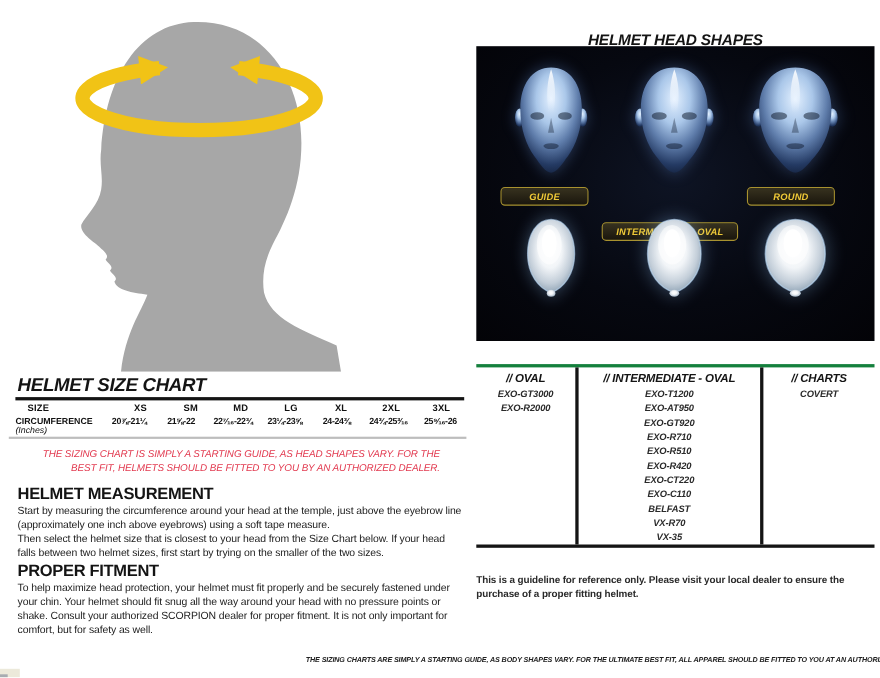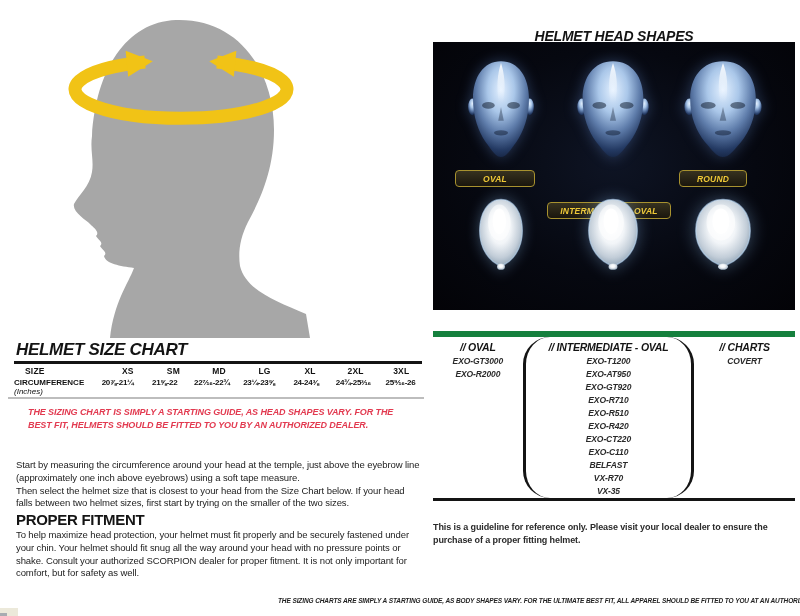--- a/index.html
+++ b/index.html
@@ -17,22 +17,22 @@
   .sc-table{left:14px;top:366px;width:410px;font-size:8.5px;}
   .sc-row{display:flex;}
   .sc-c0{width:80px;flex:0 0 80px;text-align:left;}
   .sc-c{flex:1 1 0;text-align:center;}
   .sc-head{font-weight:bold;letter-spacing:.2px;margin-bottom:2px;margin-left:11px;}
   .sc-val{font-weight:bold;font-size:8px;letter-spacing:-.3px;white-space:nowrap;}
   .sc-rowlabel{font-weight:bold;font-size:8px;}
   .sc-sub{font-style:italic;font-size:8px;font-weight:normal;}
   .sc-grayrule{left:8px;top:397px;width:416px;height:2px;background:#bdbdbd;}
 
-  .sc-disclaimer{left:28px;top:406px;width:372px;text-align:left;
-                 font-size:9px;font-weight:bold;font-style:italic;color:#e23a50;
+  .sc-disclaimer{left:28px;top:406px;width:372px;text-align:right;
+                 font-size:9px;font-weight:normal;font-style:italic;color:#e23a50;
                  line-height:12.5px;letter-spacing:-.1px;}
 
   .sec-title{font-size:15px;font-weight:bold;letter-spacing:-.3px;color:#141414;}
   .sec-body{width:404px;font-size:9.5px;line-height:12.8px;color:#222;
             letter-spacing:-.1px;white-space:pre-line;}
   .meas-title{left:16px;top:441px;}
   .meas-body{left:16px;top:459px;}
   .fit-title{left:16px;top:511px;}
   .fit-body{left:16px;top:529px;}
 
@@ -46,34 +46,34 @@
   .slot-oval{left:30px;transform:scaleX(.92);}
   .slot-inter{left:142px;}
   .slot-round{left:252px;transform:scaleX(1.08);}
   .shape-btn{position:absolute;height:17px;top:128px;display:flex;align-items:center;
              justify-content:center;background:linear-gradient(#37321f,#1a160d);
              border:1.5px solid #a8922f;border-radius:4px;color:#efc937;
              font-size:8.5px;font-weight:bold;font-style:italic;letter-spacing:.2px;
              box-sizing:border-box;white-space:nowrap;}
   .btn-oval{left:22px;width:80px;}
   .btn-inter{left:114px;width:124px;margin-top:32px;}
-  .btn-round{left:246px;width:68px;}
+  .btn-round{left:246px;width:80px;}
   .tophead-slot{position:absolute;width:64px;height:84px;top:150px;}
   .top-svg{width:100%;height:100%;filter:drop-shadow(0 0 8px rgba(150,200,255,.35));}
   .tslot-oval{left:36px;transform:scaleX(.88);}
   .tslot-inter{left:148px;}
   .tslot-round{left:258px;transform:scaleX(1.12);}
 
   .sg-title{left:433px;top:311px;width:362px;text-align:center;font-size:13.5px;
             font-weight:bold;font-style:italic;letter-spacing:-.2px;color:#141414;}
-  .sg-table{left:433px;top:331px;width:362px;border-top:6px solid #15803d;
+  .sg-table{left:433px;top:331px;width:362px;border-top:3px solid #15803d;
             border-bottom:3px solid #141414;display:flex;box-sizing:border-box;}
   .sg-col{min-height:152px;padding-top:4px;text-align:center;box-sizing:border-box;}
   .sg-col1{width:97px;}
-  .sg-col2{width:185px;border-left:3px solid #141414;border-right:3px solid #141414;border-radius:27px;}
+  .sg-col2{width:185px;border-left:3px solid #141414;border-right:3px solid #141414;}
   .sg-col3{width:109px;}
   .sg-header{font-size:10.5px;font-weight:bold;font-style:italic;letter-spacing:-.2px;
              margin-bottom:2px;color:#141414;}
   .sg-model{font-size:8.5px;font-weight:bold;font-style:italic;color:#2a2a2a;
             line-height:13px;letter-spacing:-.1px;}
   .sg-note{left:433px;top:521px;width:362px;font-size:9px;font-weight:bold;color:#2a2a2a;
            line-height:12.5px;letter-spacing:-.1px;}
 
   
   .bottom-disclaimer{left:278px;top:597px;width:517px;text-align:right;
@@ -163,20 +163,21 @@
       <div class="sc-c sc-val">23¼-23⅝</div>
       <div class="sc-c sc-val">24-24⅜</div>
       <div class="sc-c sc-val">24¾-25³⁄₁₆</div>
       <div class="sc-c sc-val">25⁹⁄₁₆-26</div>
     </div>
   </div>
   <div class="abs sc-grayrule"></div>
 
   <div class="abs sc-disclaimer">THE SIZING CHART IS SIMPLY A STARTING GUIDE, AS HEAD SHAPES VARY. FOR THE BEST FIT, HELMETS SHOULD BE FITTED TO YOU BY AN AUTHORIZED DEALER.</div>
 
+  <div class="abs sec-title meas-title">HELMET MEASUREMENT</div>
   <div class="abs sec-body meas-body">Start by measuring the circumference around your head at the temple, just above the eyebrow line (approximately one inch above eyebrows) using a soft tape measure.
 Then select the helmet size that is closest to your head from the Size Chart below. If your head falls between two helmet sizes, first start by trying on the smaller of the two sizes.</div>
 
   <div class="abs sec-title fit-title">PROPER FITMENT</div>
   <div class="abs sec-body fit-body">To help maximize head protection, your helmet must fit properly and be securely fastened under your chin. Your helmet should fit snug all the way around your head with no pressure points or shake. Consult your authorized SCORPION dealer for proper fitment. It is not only important for comfort, but for safety as well.</div>
 
   <div class="abs hs-title">HELMET HEAD SHAPES</div>
 
   <div class="abs panel">
 
@@ -210,21 +211,21 @@
         <ellipse cx="91" cy="66" rx="6" ry="11" fill="url(#gFace)"></ellipse>
         <path d="M50 6 C75 6 90 27 90 55 C90 80 82 99 72 112 C64 122 57 132 50 132 C43 132 36 122 28 112 C18 99 10 80 10 55 C10 27 25 6 50 6 Z" fill="url(#gFace)"></path>
         <path d="M50 8 C55 22 57 40 53 60 L47 60 C43 40 45 22 50 8 Z" fill="url(#gBlaze)" opacity=".9"></path>
         <ellipse cx="32" cy="64" rx="9" ry="4.5" fill="#0b1526" opacity=".5"></ellipse>
         <ellipse cx="68" cy="64" rx="9" ry="4.5" fill="#0b1526" opacity=".5"></ellipse>
         <path d="M50 66 L46 84 L54 84 Z" fill="#0b1526" opacity=".35"></path>
         <ellipse cx="50" cy="100" rx="10" ry="3.5" fill="#0b1526" opacity=".45"></ellipse>
       </svg>
     </div>
 
-    <div class="shape-btn btn-oval">OVAL</div>
+    <div class="shape-btn btn-oval">GUIDE</div>
     <div class="shape-btn btn-inter">INTERMEDIATE - OVAL</div>
     <div class="shape-btn btn-round">ROUND</div>
 
     <div class="tophead-slot tslot-oval">
       <svg class="top-svg" viewBox="0 0 100 120">
         <path d="M50 6 C73 6 88 27 88 55 C88 84 70 104 50 110 C30 104 12 84 12 55 C12 27 27 6 50 6 Z" fill="url(#gTop)" stroke="#bfe0ff" stroke-opacity=".55" stroke-width="2"></path>
         <ellipse cx="50" cy="111" rx="7" ry="5" fill="url(#gTop)"></ellipse>
         <ellipse cx="47" cy="42" rx="20" ry="28" fill="#ffffff" opacity=".55"></ellipse>
         <ellipse cx="47" cy="40" rx="12" ry="20" fill="#ffffff" opacity=".9"></ellipse>
       </svg>

